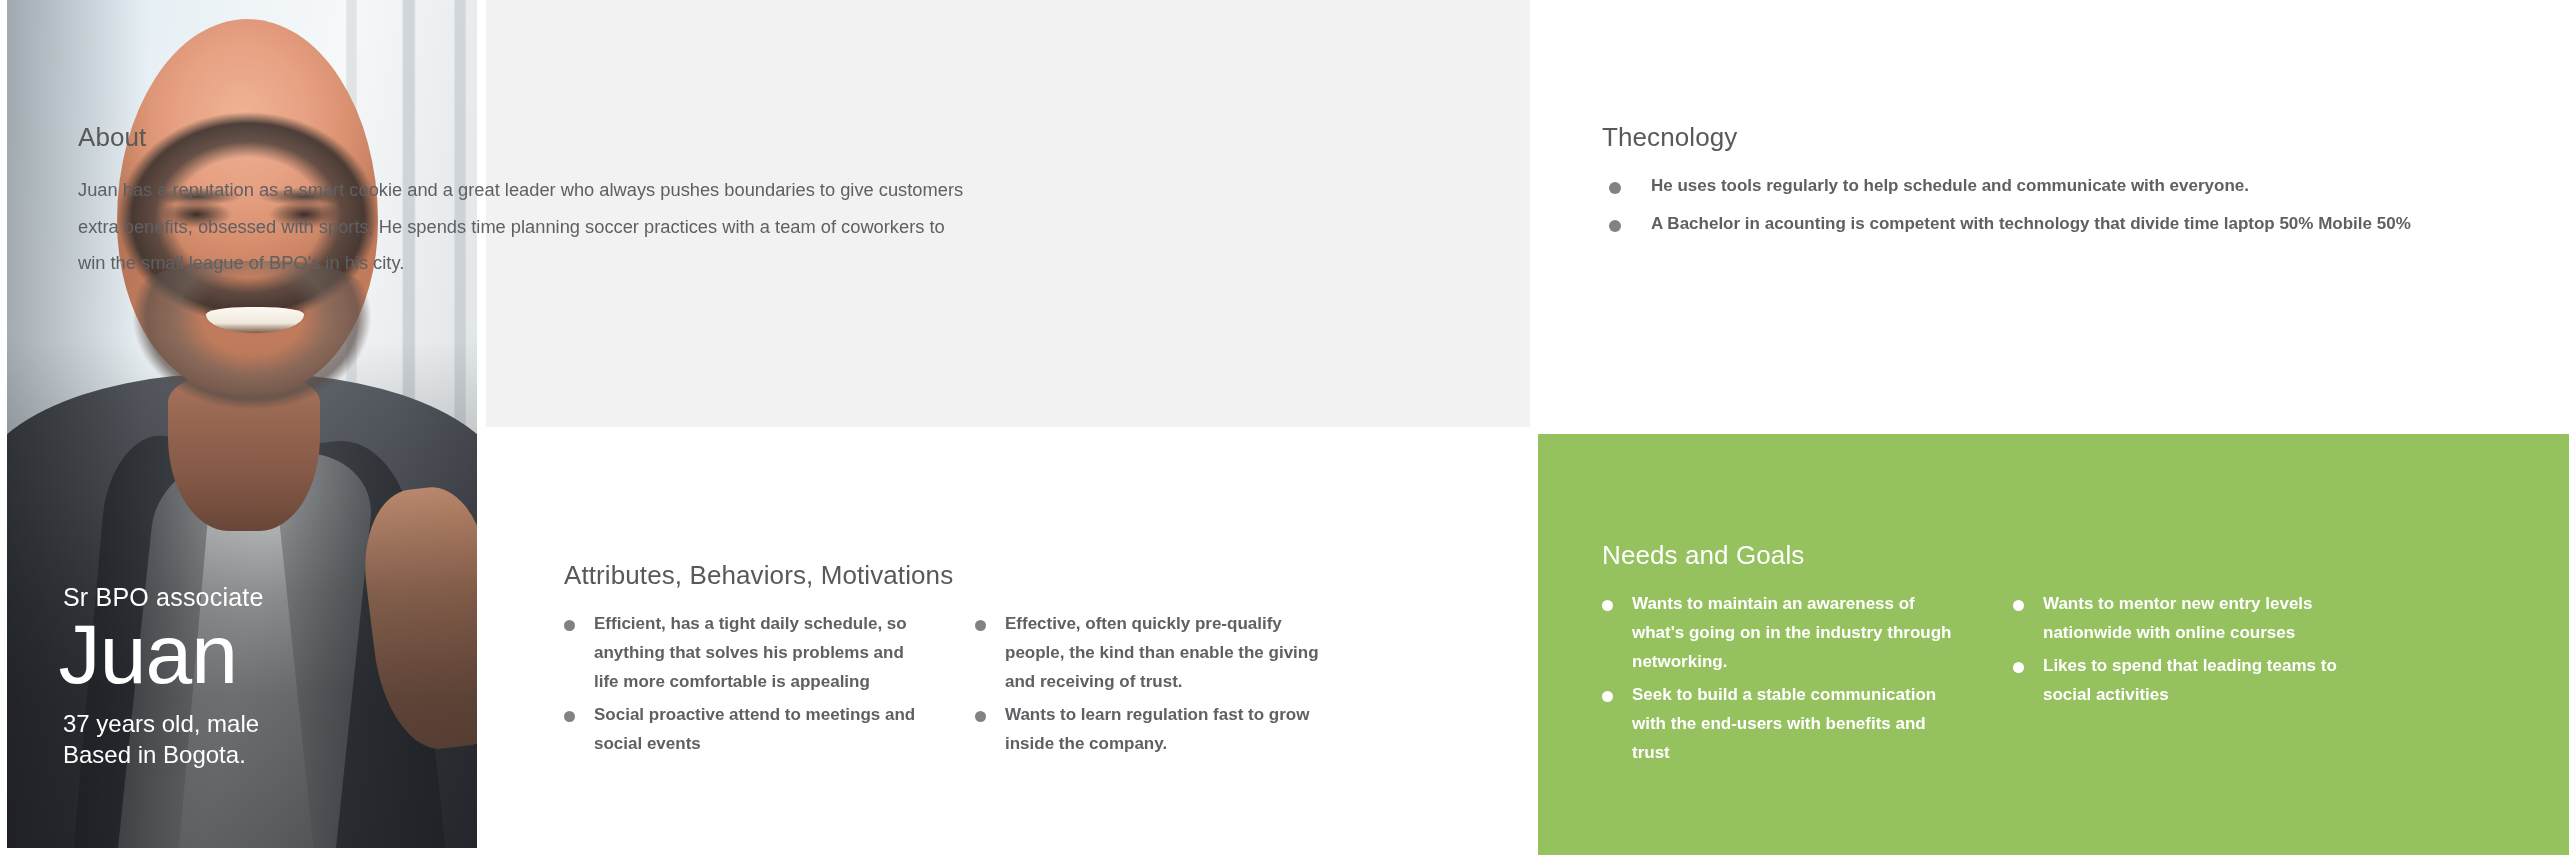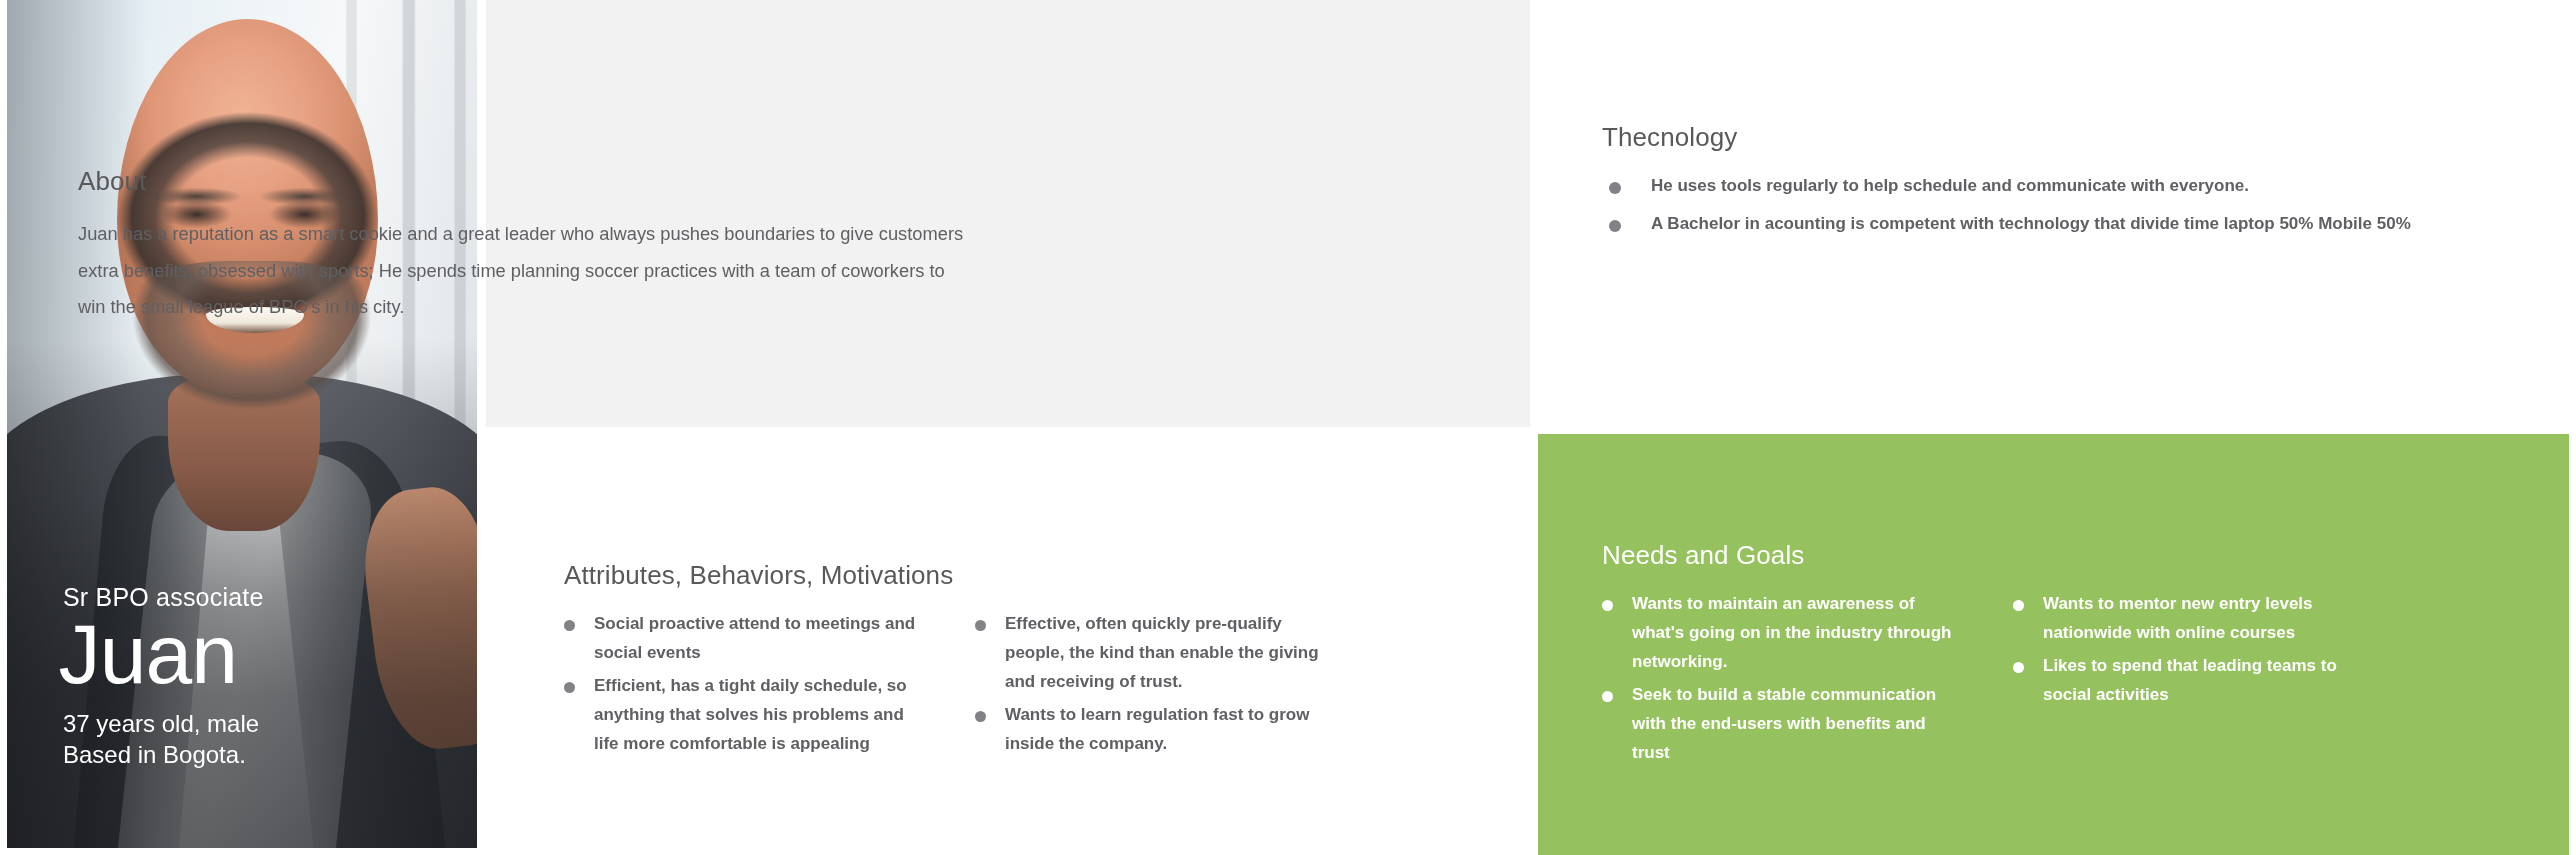--- a/index.html
+++ b/index.html
@@ -248,21 +248,21 @@
     top: 11.3px;
     width: 11.3px;
     height: 11.3px;
     border-radius: 50%;
     background: #808285;
   }
   .bullet-item.on-green { color: #ffffff; }
   .bullet-item.on-green .dot { background: #ffffff; }
 
   
-  #about-section { left: 78px; top: 122px; width: 923px; margin-top: 44px; }
+  #about-section { left: 78px; top: 122px; width: 923px; }
   #about-section .section-title { margin-bottom: 19px; }
   #about-body {
     font-size: 18.3px;
     font-weight: 400;
     color: #5f6063;
     line-height: 2.0;
     max-width: 888px;
   }
 
   
@@ -336,25 +336,25 @@
       </li>
     </ul>
   </div>
 
   <div class="section" id="attributes-section">
     <div class="section-title">Attributes, Behaviors, Motivations</div>
     <div class="two-col">
       <ul class="bullet-list col">
         <li class="bullet-item">
           <span class="dot"></span>
+          <span>Efficient, has a tight daily schedule, so anything that solves his problems and life more comfortable is appealing</span>
+        </li>
+        <li class="bullet-item">
+          <span class="dot"></span>
           <span>Social proactive attend to meetings and social events</span>
-        </li>
-        <li class="bullet-item">
-          <span class="dot"></span>
-          <span>Efficient, has a tight daily schedule, so anything that solves his problems and life more comfortable is appealing</span>
         </li>
       </ul>
       <ul class="bullet-list col">
         <li class="bullet-item">
           <span class="dot"></span>
           <span>Effective, often quickly pre-qualify people, the kind than enable the giving and receiving of trust.</span>
         </li>
         <li class="bullet-item">
           <span class="dot"></span>
           <span>Wants to learn regulation fast to grow inside the company.</span>

